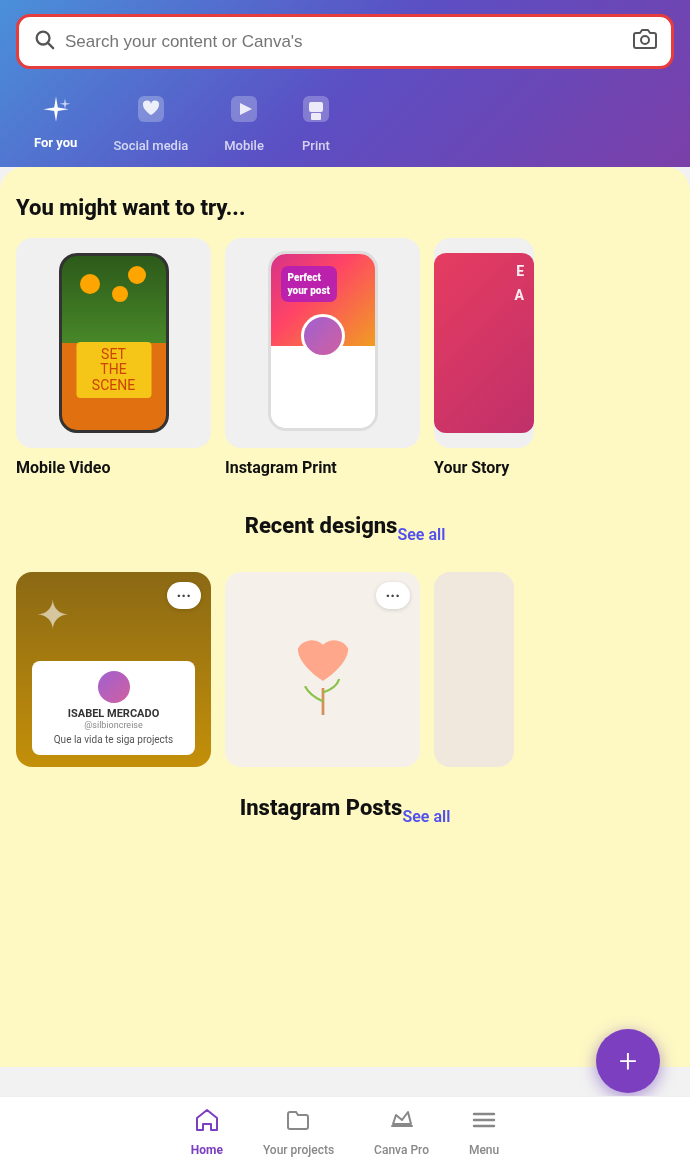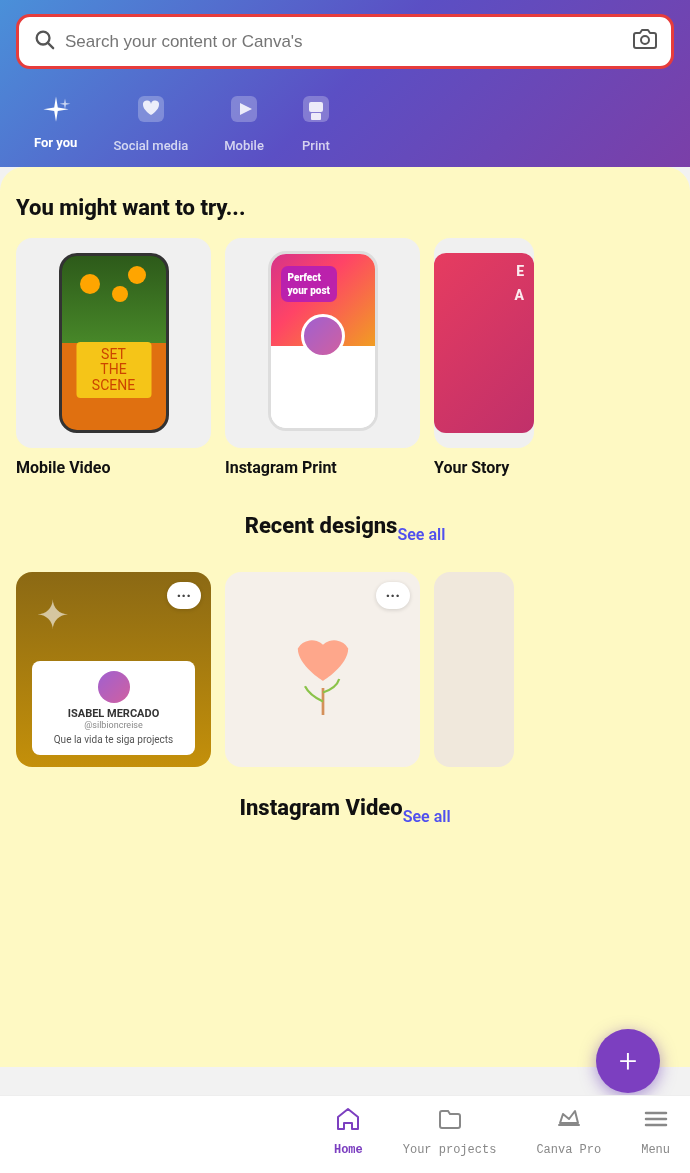--- a/index.html
+++ b/index.html
@@ -271,25 +271,24 @@
 
     
     .bottom-nav {
       position: fixed;
       bottom: 0;
       left: 0;
       width: 690px;
       background: white;
       border-top: 1px solid #eee;
       display: flex;
-      justify-content: flex-end;
+      justify-content: center;
       align-items: center;
       padding: 10px 0 16px 0;
       z-index: 200;
-      font-family: Liberation Mono, monospace;
     }
     .nav-item {
       display: flex;
       flex-direction: column;
       align-items: center;
       cursor: pointer;
       padding: 0 20px;
     }
     .nav-icon {
       font-size: 24px;
@@ -477,21 +476,21 @@
       </svg>
       <div class="more-btn">···</div>
     </div>
 
     <div class="partial-card"></div>
 
   </div>
 
   <div class="insta-posts-section">
     <div class="section-row">
-      <span class="section-title">Instagram Video</span>
+      <span class="section-title">Instagram Posts</span>
       <span class="see-all">See all</span>
     </div>
   </div>
 
 </div>
 
 <div class="fab">
   <span class="fab-icon">+</span>
 </div>
 

